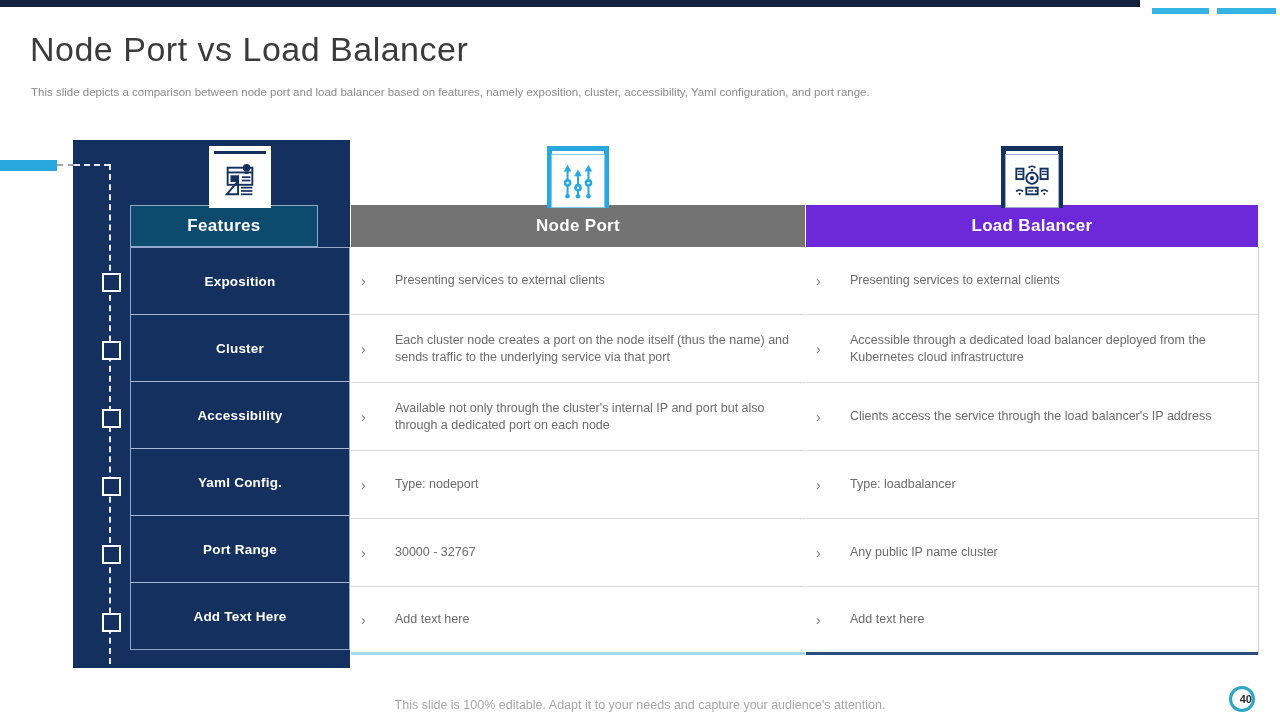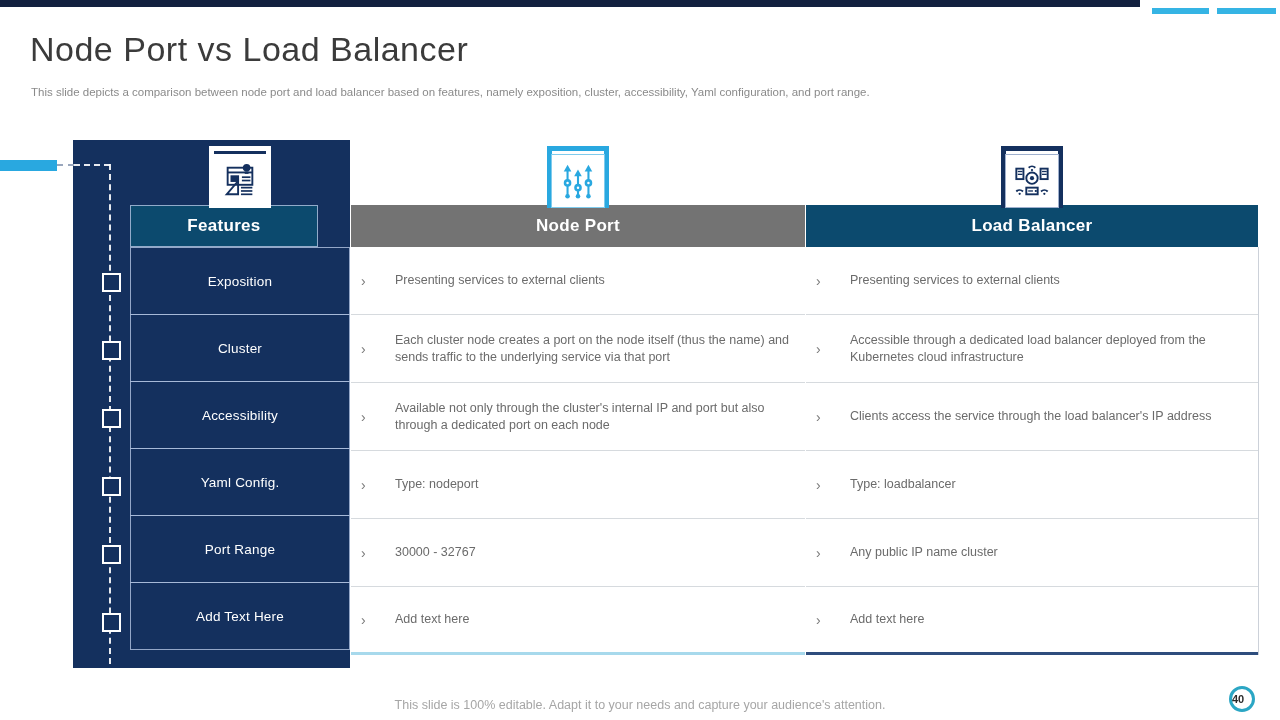--- a/index.html
+++ b/index.html
@@ -32,46 +32,46 @@
   .icon-front{position:absolute;left:4px;top:8px;width:54px;height:54px;background:#fff;box-sizing:border-box;
               display:flex;align-items:center;justify-content:center;}
   .icon-front.cyan-b{border:1px solid #7fcbed;}
   .icon-front.navy-b{border:1px solid #9fb0ce;}
 
   
   .hdr{position:absolute;top:205px;height:42px;display:flex;align-items:center;justify-content:center;
        color:#fff;font-size:17px;font-weight:bold;letter-spacing:.3px;box-sizing:border-box;}
   .hdr-features{left:130px;width:188px;background:#0c4a6e;border:1px solid rgba(170,188,218,.85);}
   .hdr-np{left:351px;width:454px;background:#737373;text-align:center;}
-  .hdr-lb{left:806px;width:452px;background:#0c4a6e;}
+  .hdr-lb{left:806px;width:452px;background:#6d28d9;}
 
   
   .col-features{position:absolute;left:130px;top:247px;width:220px;}
   .f-cell{box-sizing:border-box;height:68px;border:1px solid rgba(170,188,218,.85);
           display:flex;align-items:center;justify-content:center;
-          color:#fff;font-size:13.5px;font-weight:normal;letter-spacing:.2px;}
+          color:#fff;font-size:13.5px;font-weight:bold;letter-spacing:.2px;}
   .f-cell + .f-cell{margin-top:-1px;}
 
   
   .col-body{position:absolute;top:247px;}
   .col-np{left:351px;width:454px;}
   .col-lb{left:806px;width:452px;border-right:1px solid #ccd1d9;}
   .b-cell{box-sizing:border-box;height:68px;border-bottom:1px solid #d6dade;
           display:flex;align-items:center;padding:6px 16px 6px 10px;}
   .col-np .b-cell:last-child{border-bottom:3px solid #a7d9ec;}
   .col-lb .b-cell:last-child{border-bottom:3px solid #2e4d7d;}
   .bullet{flex:0 0 20px;color:#7a7a7a;font-size:14px;line-height:1;}
   .cell-text{color:#6b6b6b;font-size:12.5px;line-height:1.32;margin-left:14px;}
 
   
   .footer-note{position:absolute;left:0;top:698px;width:1280px;text-align:center;
                color:#a6a6a6;font-size:12.5px;}
   .page-badge{position:absolute;left:1229px;top:686px;width:26px;height:26px;border-radius:50%;
               box-sizing:border-box;border:3px solid #2ba6c4;background:#fff;
-              display:flex;align-items:center;justify-content:flex-start;
+              display:flex;align-items:center;justify-content:flex-end;
               font-size:11px;font-weight:bold;color:#2b2b2b;}
 </style>
 </head>
 <body>
 
 <div class="slide">
 
   <div class="topbar-navy"></div>
   <div class="topbar-cyan-a"></div>
   <div class="topbar-cyan-b"></div>

